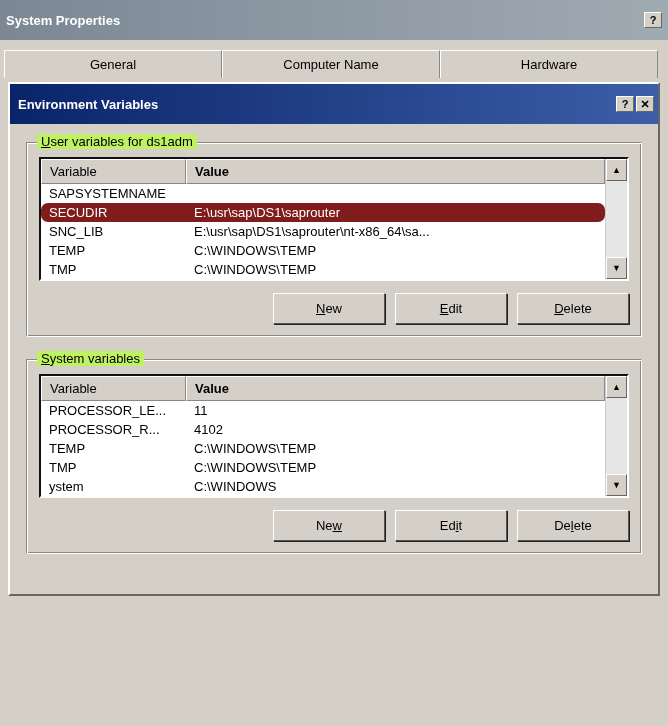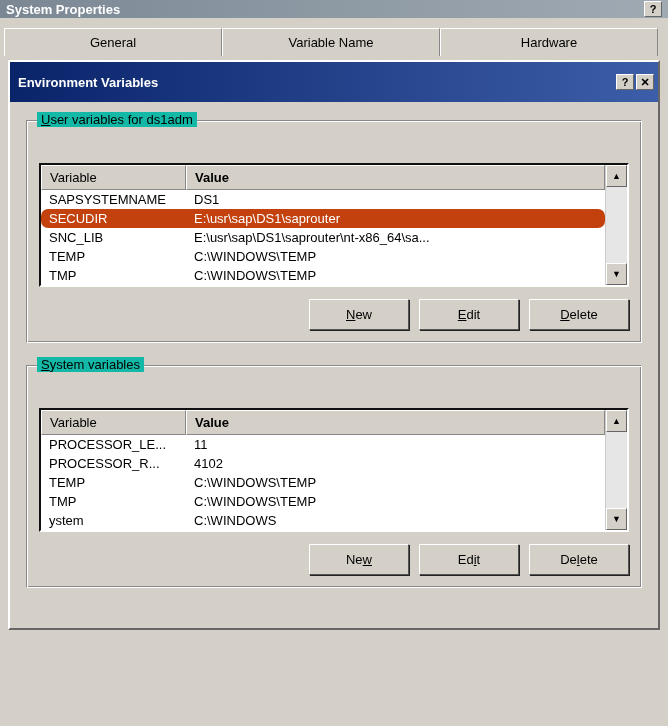--- a/index.html
+++ b/index.html
@@ -12,21 +12,21 @@
   overflow: hidden;
 }
 .titlebar {
   background: linear-gradient(to right, #7b8894, #a0aab3);
   color: white;
   padding: 4px 6px;
   font-weight: bold;
   display: flex;
   justify-content: space-between;
   align-items: center;
-  height: 18px;
+  height: 40px;
 }
 .titlebar-btn {
   width: 18px; height: 16px;
   background: #d4d0c8;
   border: 1px solid #fff;
   border-right-color: #666;
   border-bottom-color: #666;
   color: #000;
   font-size: 11px;
   display: flex; align-items: center; justify-content: center;
@@ -79,52 +79,51 @@
   border-bottom: 1px solid #fff;
   box-shadow: inset 1px 1px 0 #fff, inset -1px -1px 0 #888;
   padding: 14px 12px 12px 12px;
   margin-bottom: 22px;
   position: relative;
 }
 .groupbox-label {
   position: absolute;
   top: -9px;
   left: 10px;
-  background: #14b8a6;
+  background: #bef264;
   padding: 0 4px;
 }
 .groupbox-label .ul { text-decoration: underline; }
 .listview {
   background: #fff;
   border: 2px inset #ccc;
   border-top-color: #666;
   border-left-color: #666;
   border-right-color: #fff;
   border-bottom-color: #fff;
   display: flex;
-  margin-top: 28px;
 }
 .list-content { flex: 1; overflow: hidden; }
 .list-headers {
   display: flex;
   background: #d4d0c8;
 }
 .list-header {
   padding: 4px 8px;
   border: 1px solid #fff;
   border-right-color: #888;
   border-bottom-color: #888;
   background: #d4d0c8;
   cursor: pointer;
 }
 .col-var { width: 145px; }
 .col-val { flex: 1; font-weight: bold; }
 .list-rows { }
 .list-row { display: flex; padding: 2px 0; border-radius: 7px; }
-.list-row.selected { background: #c2410c; color: #fff; }
+.list-row.selected { background: #7f1d1d; color: #fff; }
 .cell-var { width: 145px; padding: 0 8px; overflow: hidden; white-space: nowrap; text-overflow: ellipsis; }
 .cell-val { flex: 1; padding: 0 8px; overflow: hidden; white-space: nowrap; text-overflow: ellipsis; }
 .scrollbar {
   width: 22px;
   background: #e8e6e2;
   display: flex;
   flex-direction: column;
   border-left: 1px solid #ccc;
 }
 .sb-btn {
@@ -138,21 +137,21 @@
   cursor: pointer;
 }
 .sb-track { flex: 1; background: repeating-conic-gradient(#ddd 0% 25%, #eee 0% 50%) 50% / 2px 2px; }
 .btnrow {
   display: flex;
   justify-content: flex-end;
   gap: 10px;
   margin-top: 12px;
 }
 .btn {
-  width: 100px;
+  width: 112px;
   padding: 7px 8px;
   text-align: center;
   background: #d4d0c8;
   border: 1px solid #fff;
   border-right: 1px solid #555;
   border-bottom: 1px solid #555;
   box-shadow: 1px 1px 0 #222;
   cursor: pointer;
 }
 .btn .ul { text-decoration: underline; }
@@ -162,21 +161,21 @@
 
 <div class="titlebar">
   <span>System Properties</span>
   <div class="titlebar-btn">
       <span>?</span>
     </div>
 </div>
 
 <div class="tabstrip">
   <div class="tab">General</div>
-  <div class="tab">Variable Name</div>
+  <div class="tab">Computer Name</div>
   <div class="tab">Hardware</div>
 </div>
 
 <div class="dialog">
   <div class="dialog-titlebar">
     <span>Environment Variables</span>
     <div class="dialog-titlebar-btns">
       <div class="titlebar-btn">
           <span>?</span>
         </div>
@@ -191,21 +190,20 @@
       <div class="groupbox-label"><span class="ul">U</span><span>ser variables for ds1adm</span></div>
       <div class="listview">
         <div class="list-content">
           <div class="list-headers">
             <div class="list-header col-var">Variable</div>
             <div class="list-header col-val">Value</div>
           </div>
           <div class="list-rows" id="user-rows">
               <div class="list-row">
                 <div class="cell-var">SAPSYSTEMNAME</div>
-                <div class="cell-val">DS1</div>
               </div>
               <div class="list-row selected">
                 <div class="cell-var">SECUDIR</div>
                 <div class="cell-val">E:\usr\sap\DS1\saprouter</div>
               </div>
               <div class="list-row">
                 <div class="cell-var">SNC_LIB</div>
                 <div class="cell-val">E:\usr\sap\DS1\saprouter\nt-x86_64\sa...</div>
               </div>
               <div class="list-row">

